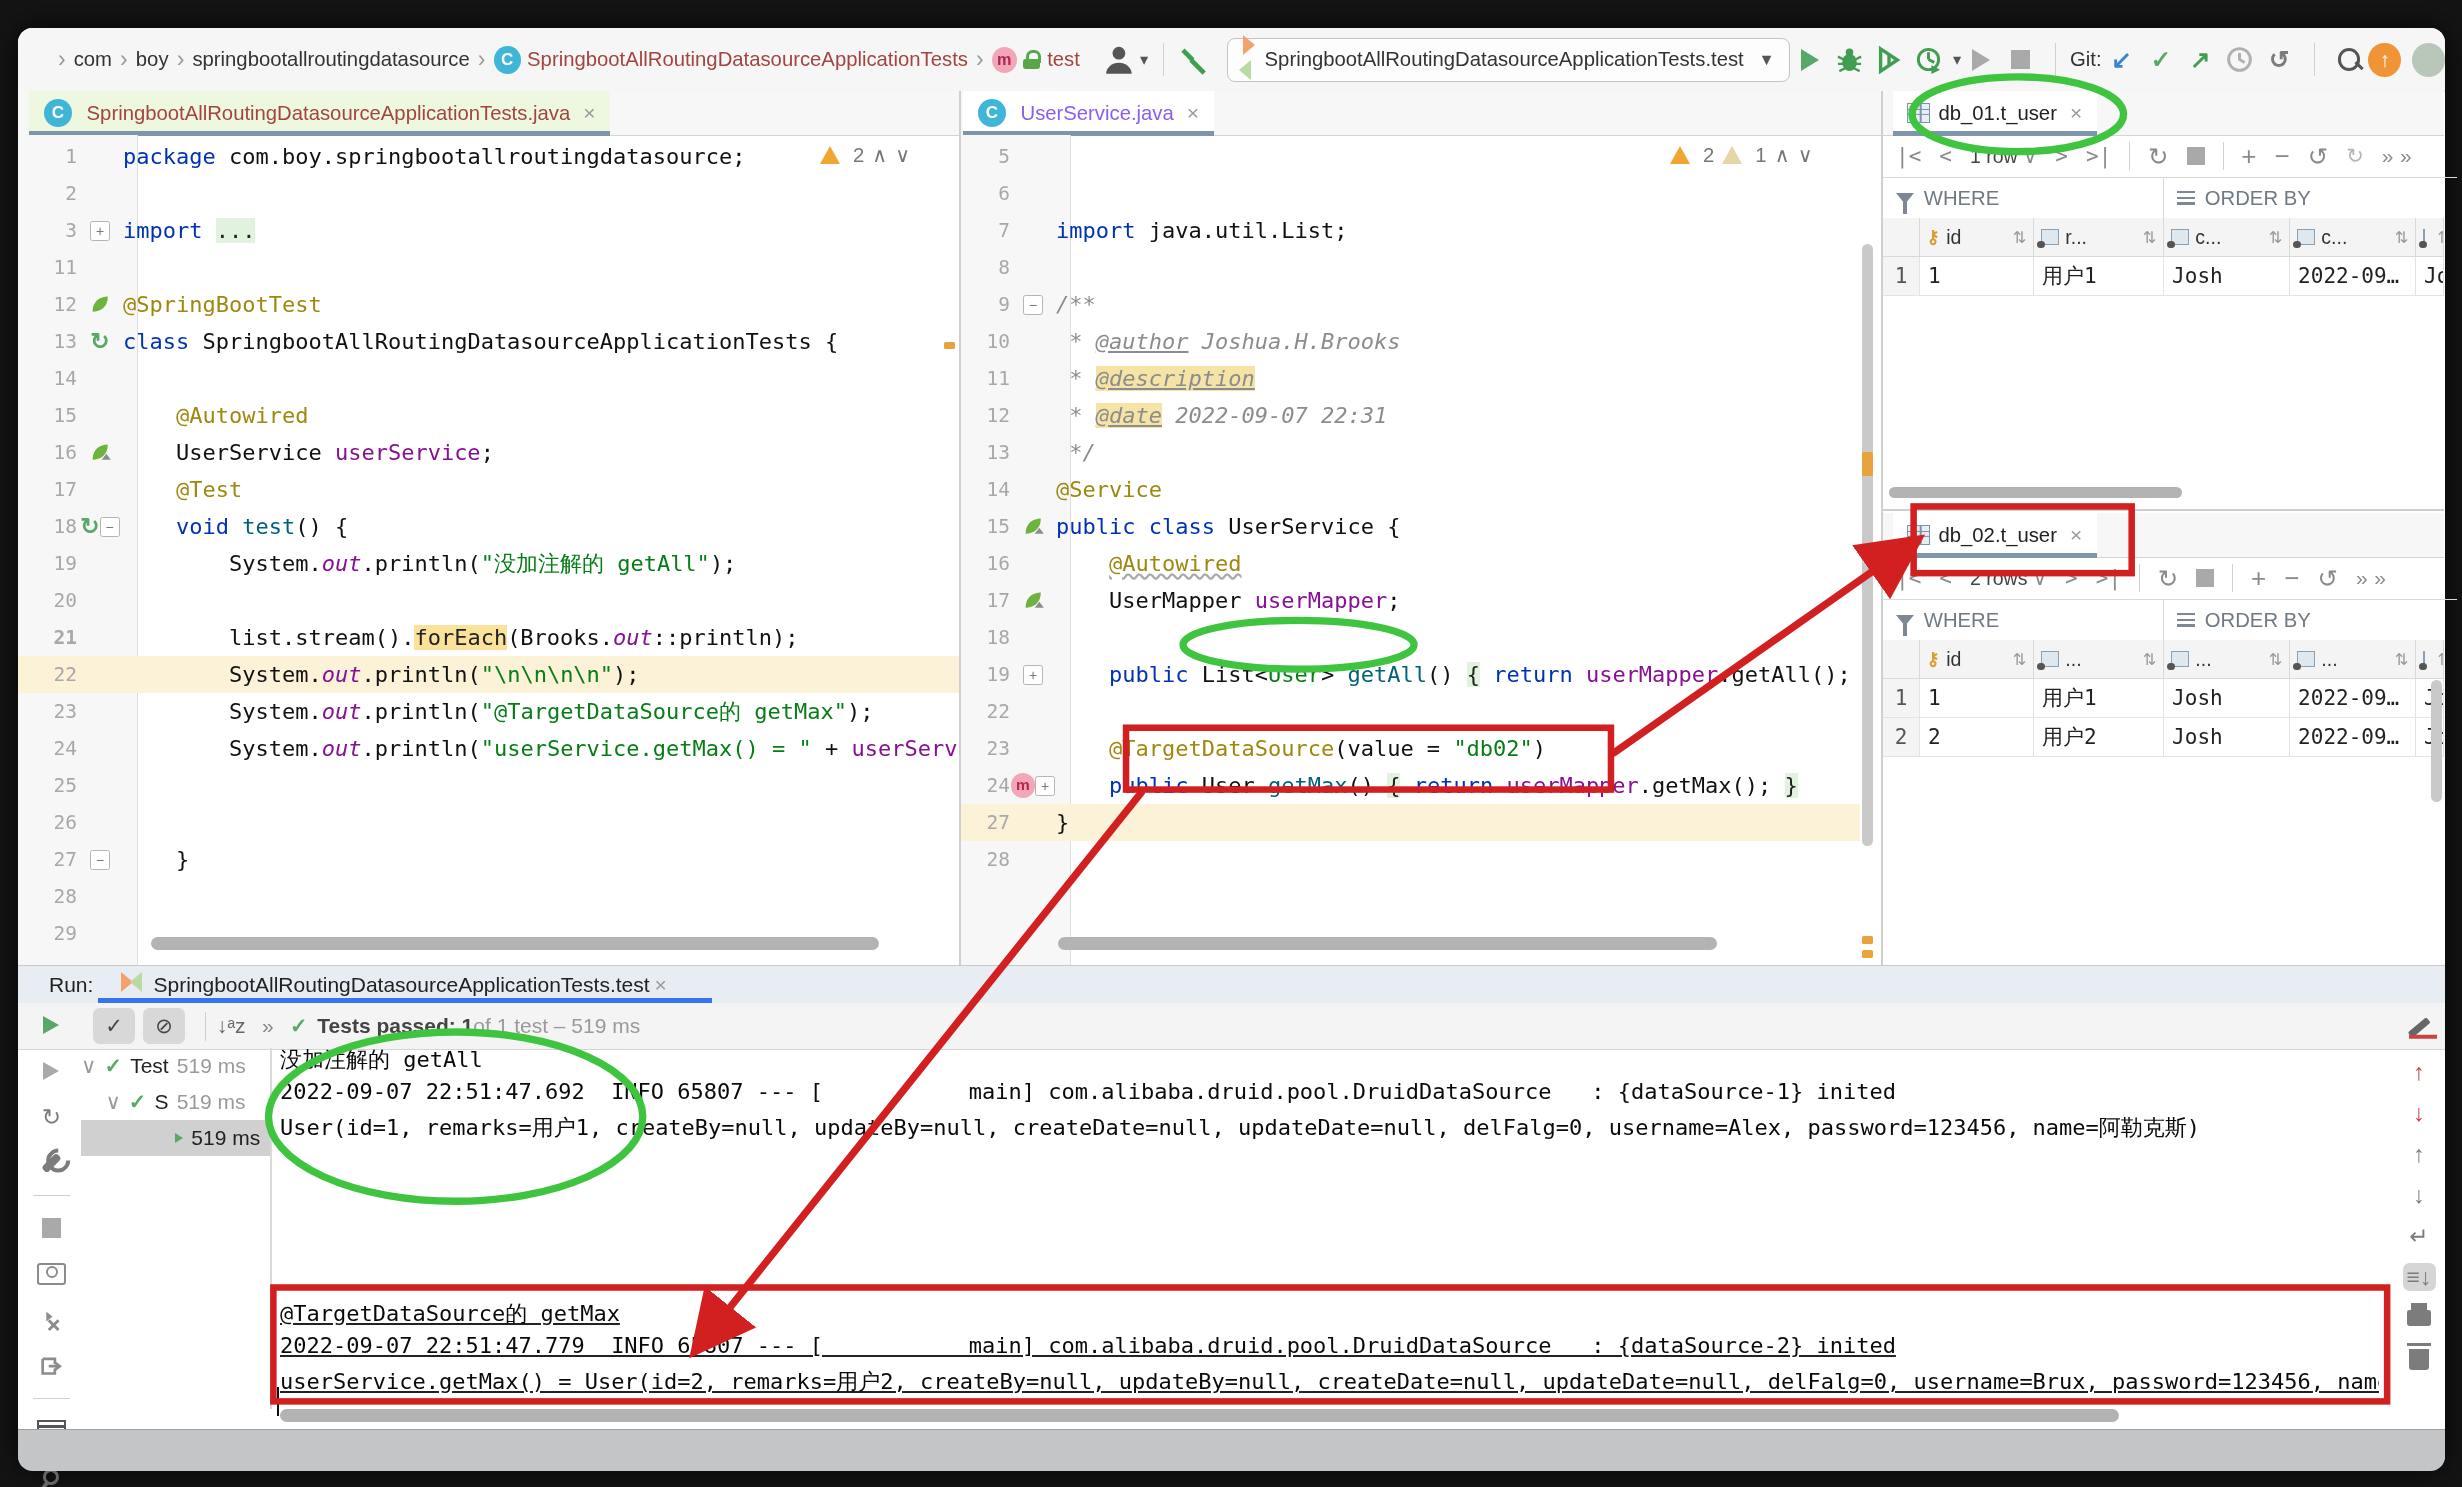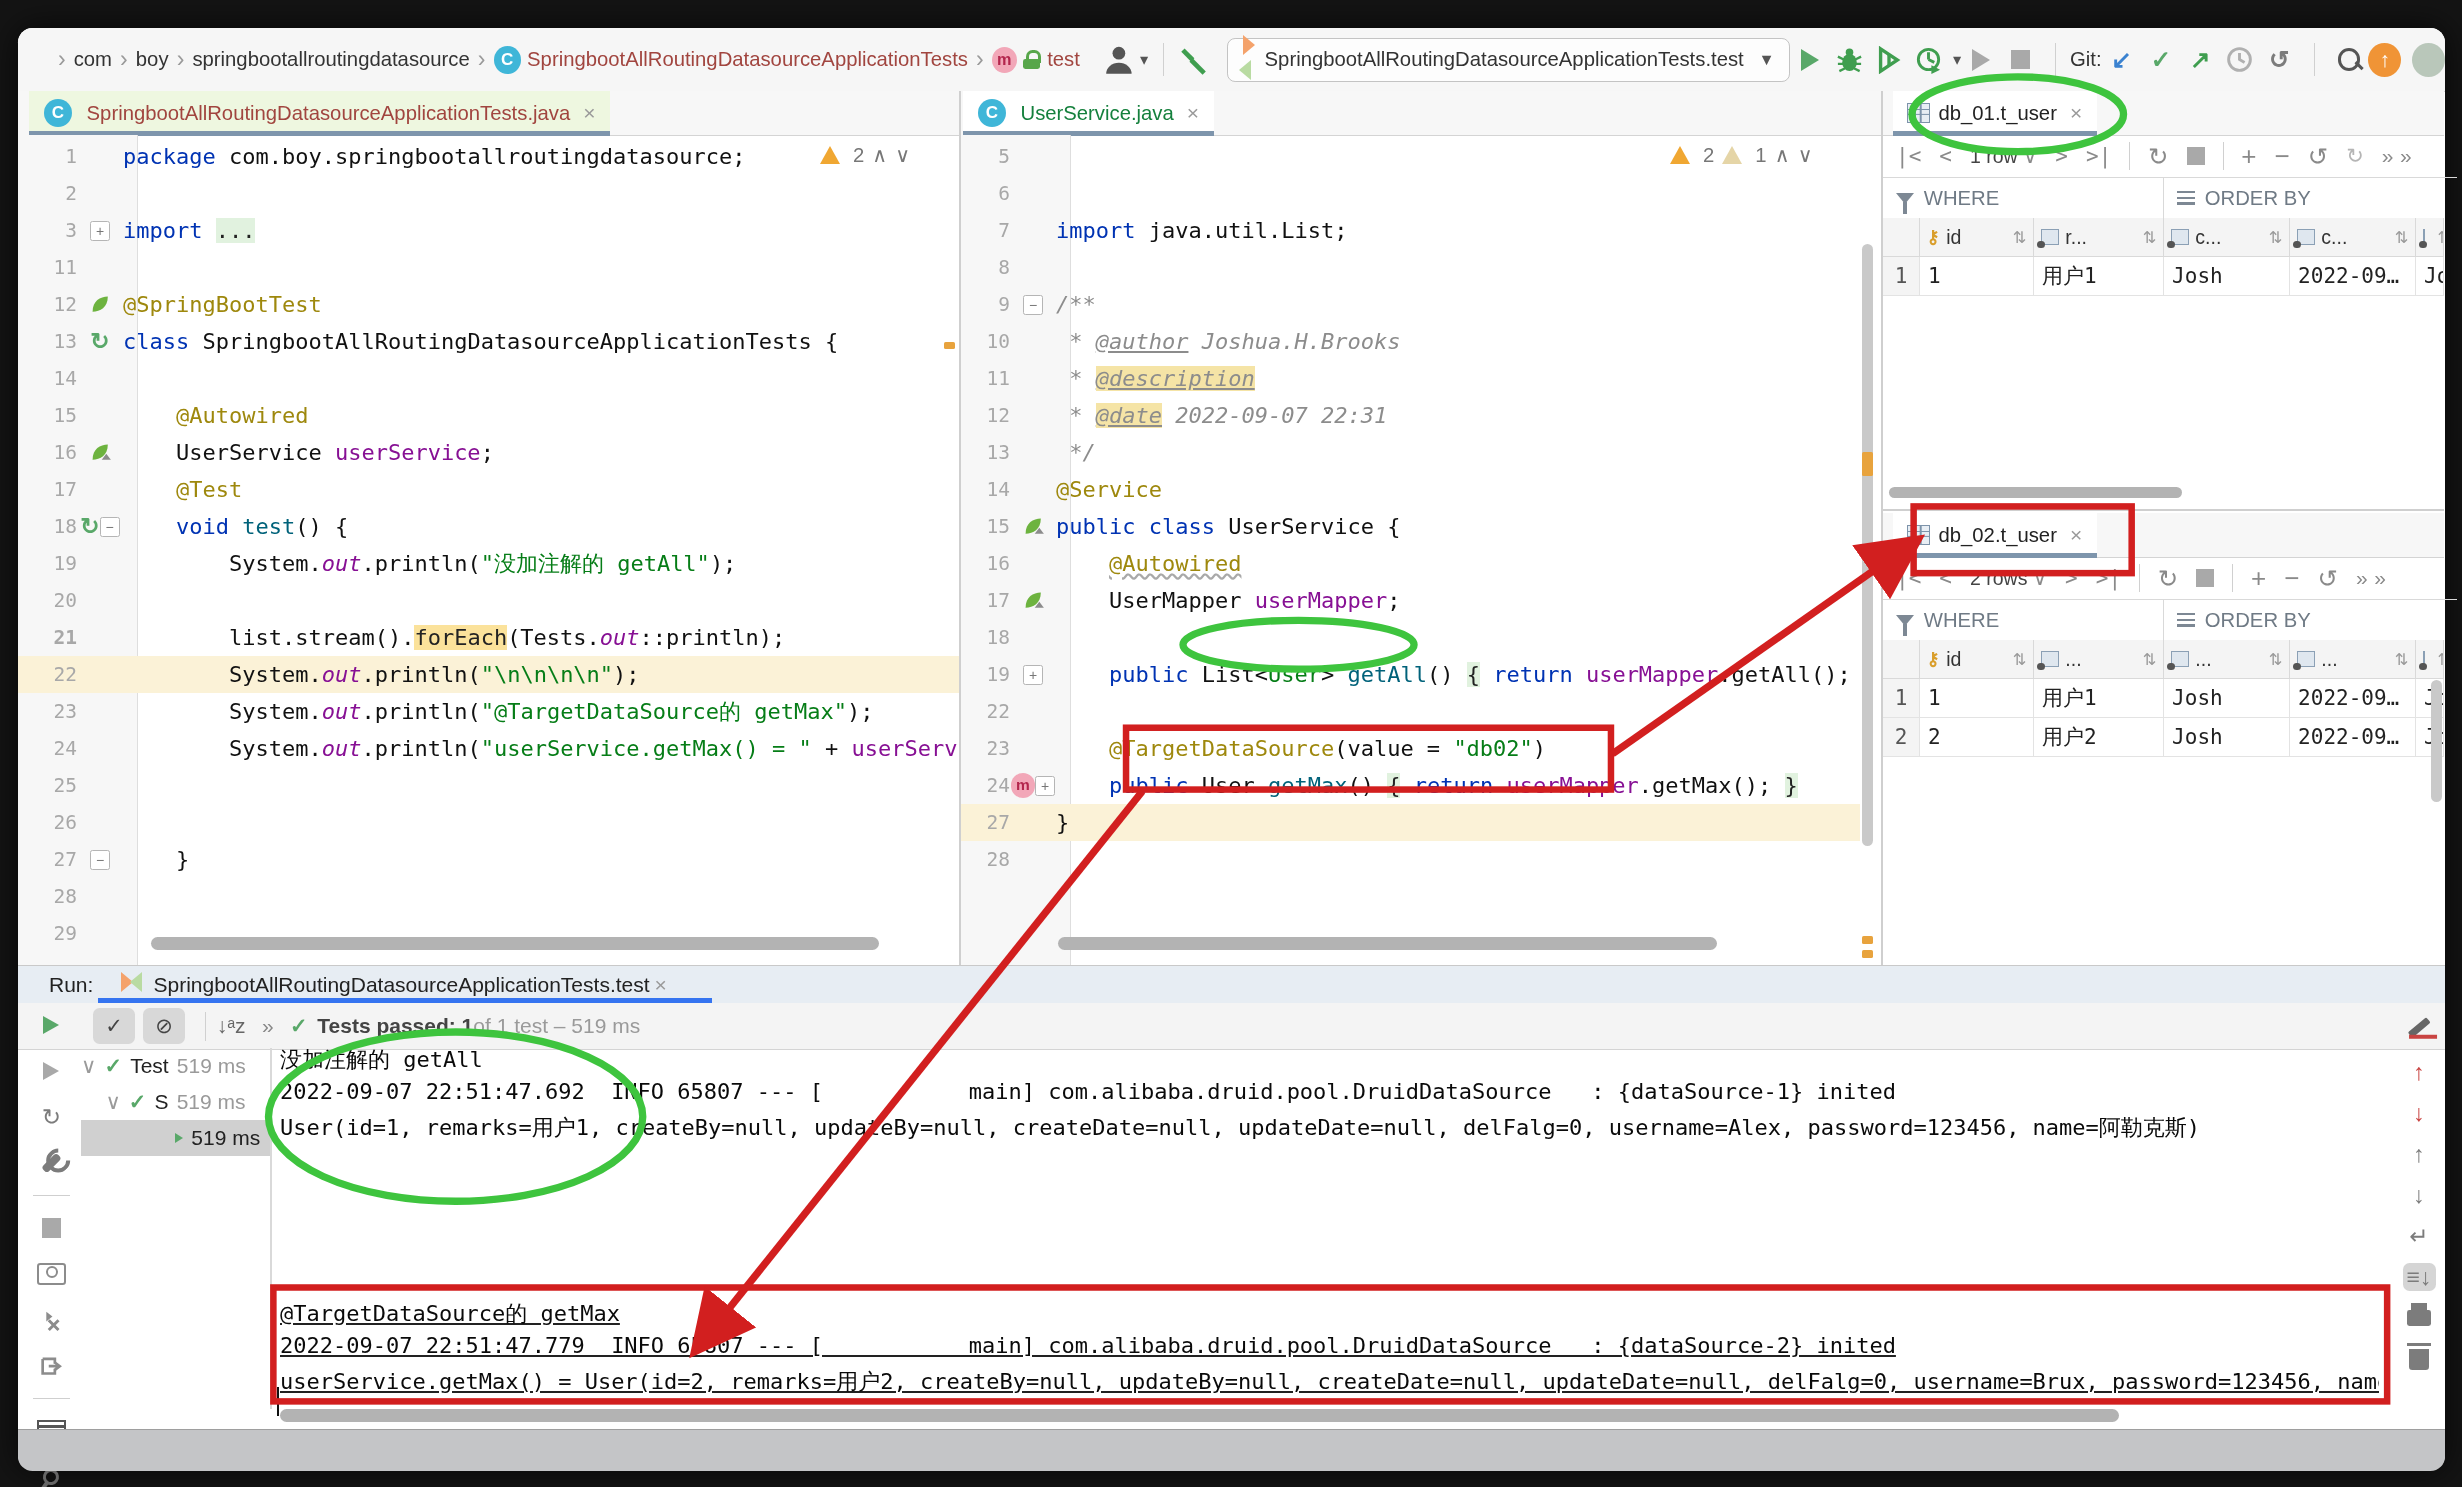--- a/index.html
+++ b/index.html
@@ -223,21 +223,21 @@
     <div class="tab" style="background:#eef7e0;margin-left:11.4px;">
       <span class="cicon">C</span>
       <span style="color:#a1453f">SpringbootAllRoutingDatasourceApplicationTests.java</span>
       <span class="close">×</span>
       <span class="under"></span>
     </div>
   </div>
   <div class="abs tabstrip" style="left:960px;width:921px;">
     <div class="tab" style="margin-left:3.3px;">
       <span class="cicon">C</span>
-      <span style="color:#15803d">UserService.java</span>
+      <span style="color:#8b5cf6">UserService.java</span>
       <span class="close">×</span>
       <span class="under"></span>
     </div>
   </div>
   <div class="abs tabstrip" style="left:1883px;width:561px;">
     <div class="tab" style="margin-left:9.8px;">
       <span class="gridIcon"></span>
       <span>db_01.t_user</span>
       <span class="close">×</span>
       <span class="under"></span>
@@ -323,21 +323,21 @@
         <span class="gi"></span>
         <span class="src"><span class="t-p">        System.</span><span class="t-fi">out</span><span class="t-p">.println(</span><span class="t-s">"没加注解的 getAll"</span><span class="t-p">);</span></span>
       </div>
       <div class="edrow">
         <span class="ln" style="width: 59px;">20</span>
         <span class="gi"></span>
       </div>
       <div class="edrow">
         <span class="ln" style="width: 59px; font-weight: bold;">21</span>
         <span class="gi"></span>
-        <span class="src"><span class="t-p">        list.stream().</span><span class="t-hl">forEach</span><span class="t-p">(Tests.</span><span class="t-fi">out</span><span class="t-p">::println);</span></span>
+        <span class="src"><span class="t-p">        list.stream().</span><span class="t-hl">forEach</span><span class="t-p">(Brooks.</span><span class="t-fi">out</span><span class="t-p">::println);</span></span>
       </div>
       <div class="edrow caretline">
         <span class="ln" style="width: 59px;">22</span>
         <span class="gi"></span>
         <span class="src"><span class="t-p">        System.</span><span class="t-fi">out</span><span class="t-p">.println(</span><span class="t-s">"\n\n\n\n"</span><span class="t-p">);</span></span>
       </div>
       <div class="edrow">
         <span class="ln" style="width: 59px;">23</span>
         <span class="gi"></span>
         <span class="src"><span class="t-p">        System.</span><span class="t-fi">out</span><span class="t-p">.println(</span><span class="t-s">"@TargetDataSource的 getMax"</span><span class="t-p">);</span></span>

